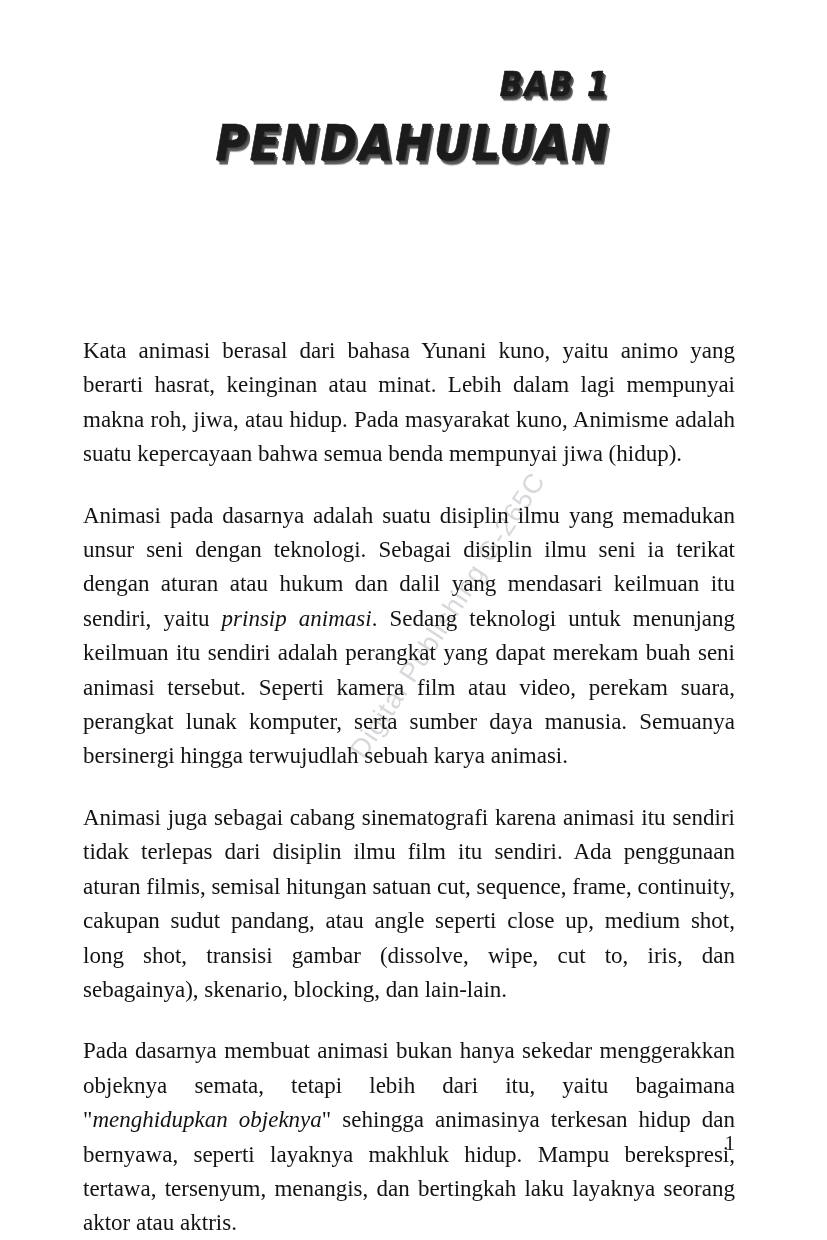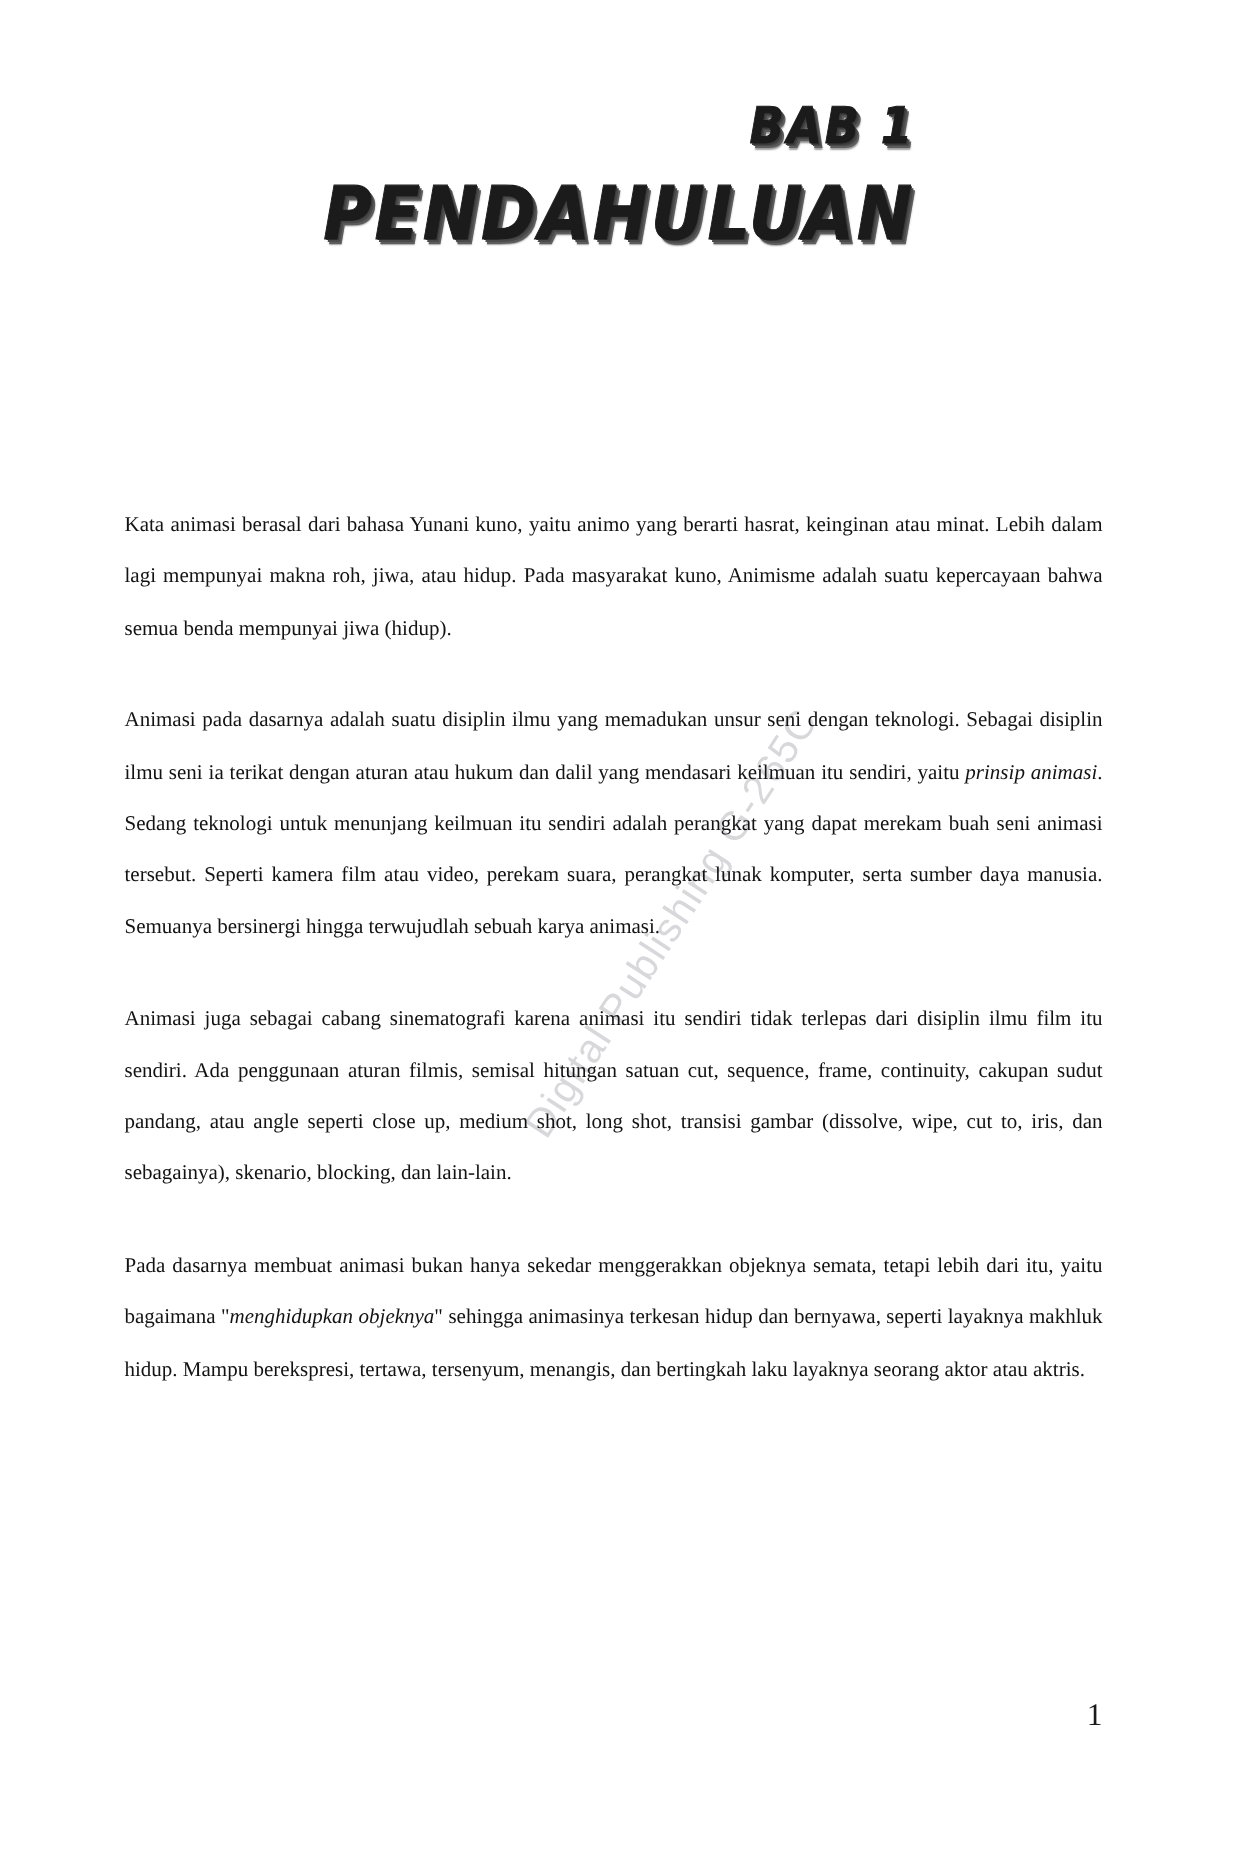--- a/index.html
+++ b/index.html
@@ -82,21 +82,21 @@
   .body-col {
     position: absolute;
     left: 83px;
     top: 334px;
     width: 652px;
     z-index: 1;
   }
 
   p.para {
     margin: 0 0 27px 0;
-    font-size: 14px;
+    font-size: 23px;
     line-height: 34.4px;
     text-align: justify;
     text-justify: inter-word;
     hyphens: none;
     color: #131313;
   }
 
   p.para:last-of-type {
     margin-bottom: 0;
     font-family: Liberation Serif, serif;

